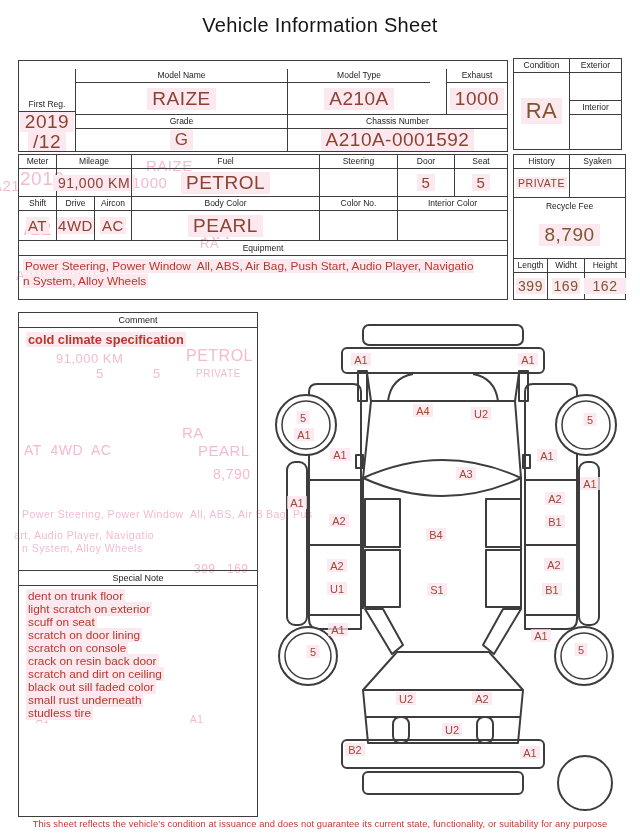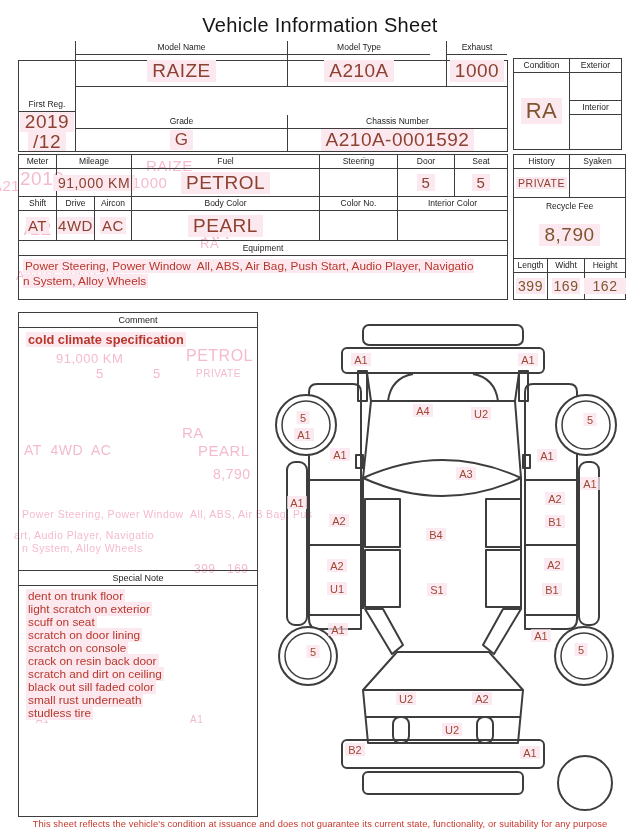--- a/index.html
+++ b/index.html
@@ -66,21 +66,21 @@
   <div class="title">Vehicle Information Sheet</div>
 
   <div class="box row" style="left:18px;top:60px;width:490px;height:92px;align-items:flex-end;">
     <div class="cell" style="width:56px;">
       <div class="hdr">First Reg.</div>
       <div class="vwrap stack">
         <span class="val fs19">2019</span>
         <span class="val fs19">/12</span>
       </div>
     </div>
-    <div class="cell" style="flex:1;gap:28px;">
+    <div class="cell" style="flex:1;">
       <div class="row" style="height:46px;border-bottom:1px solid #3d3d3d;">
         <div class="cell" style="width:211px;">
           <div class="hdr">Model Name</div>
           <div class="vwrap">
               <span class="val fs19">RAIZE</span>
             </div>
         </div>
         <div class="cell" style="width:143px;">
           <div class="hdr">Model Type</div>
           <div class="vwrap">

